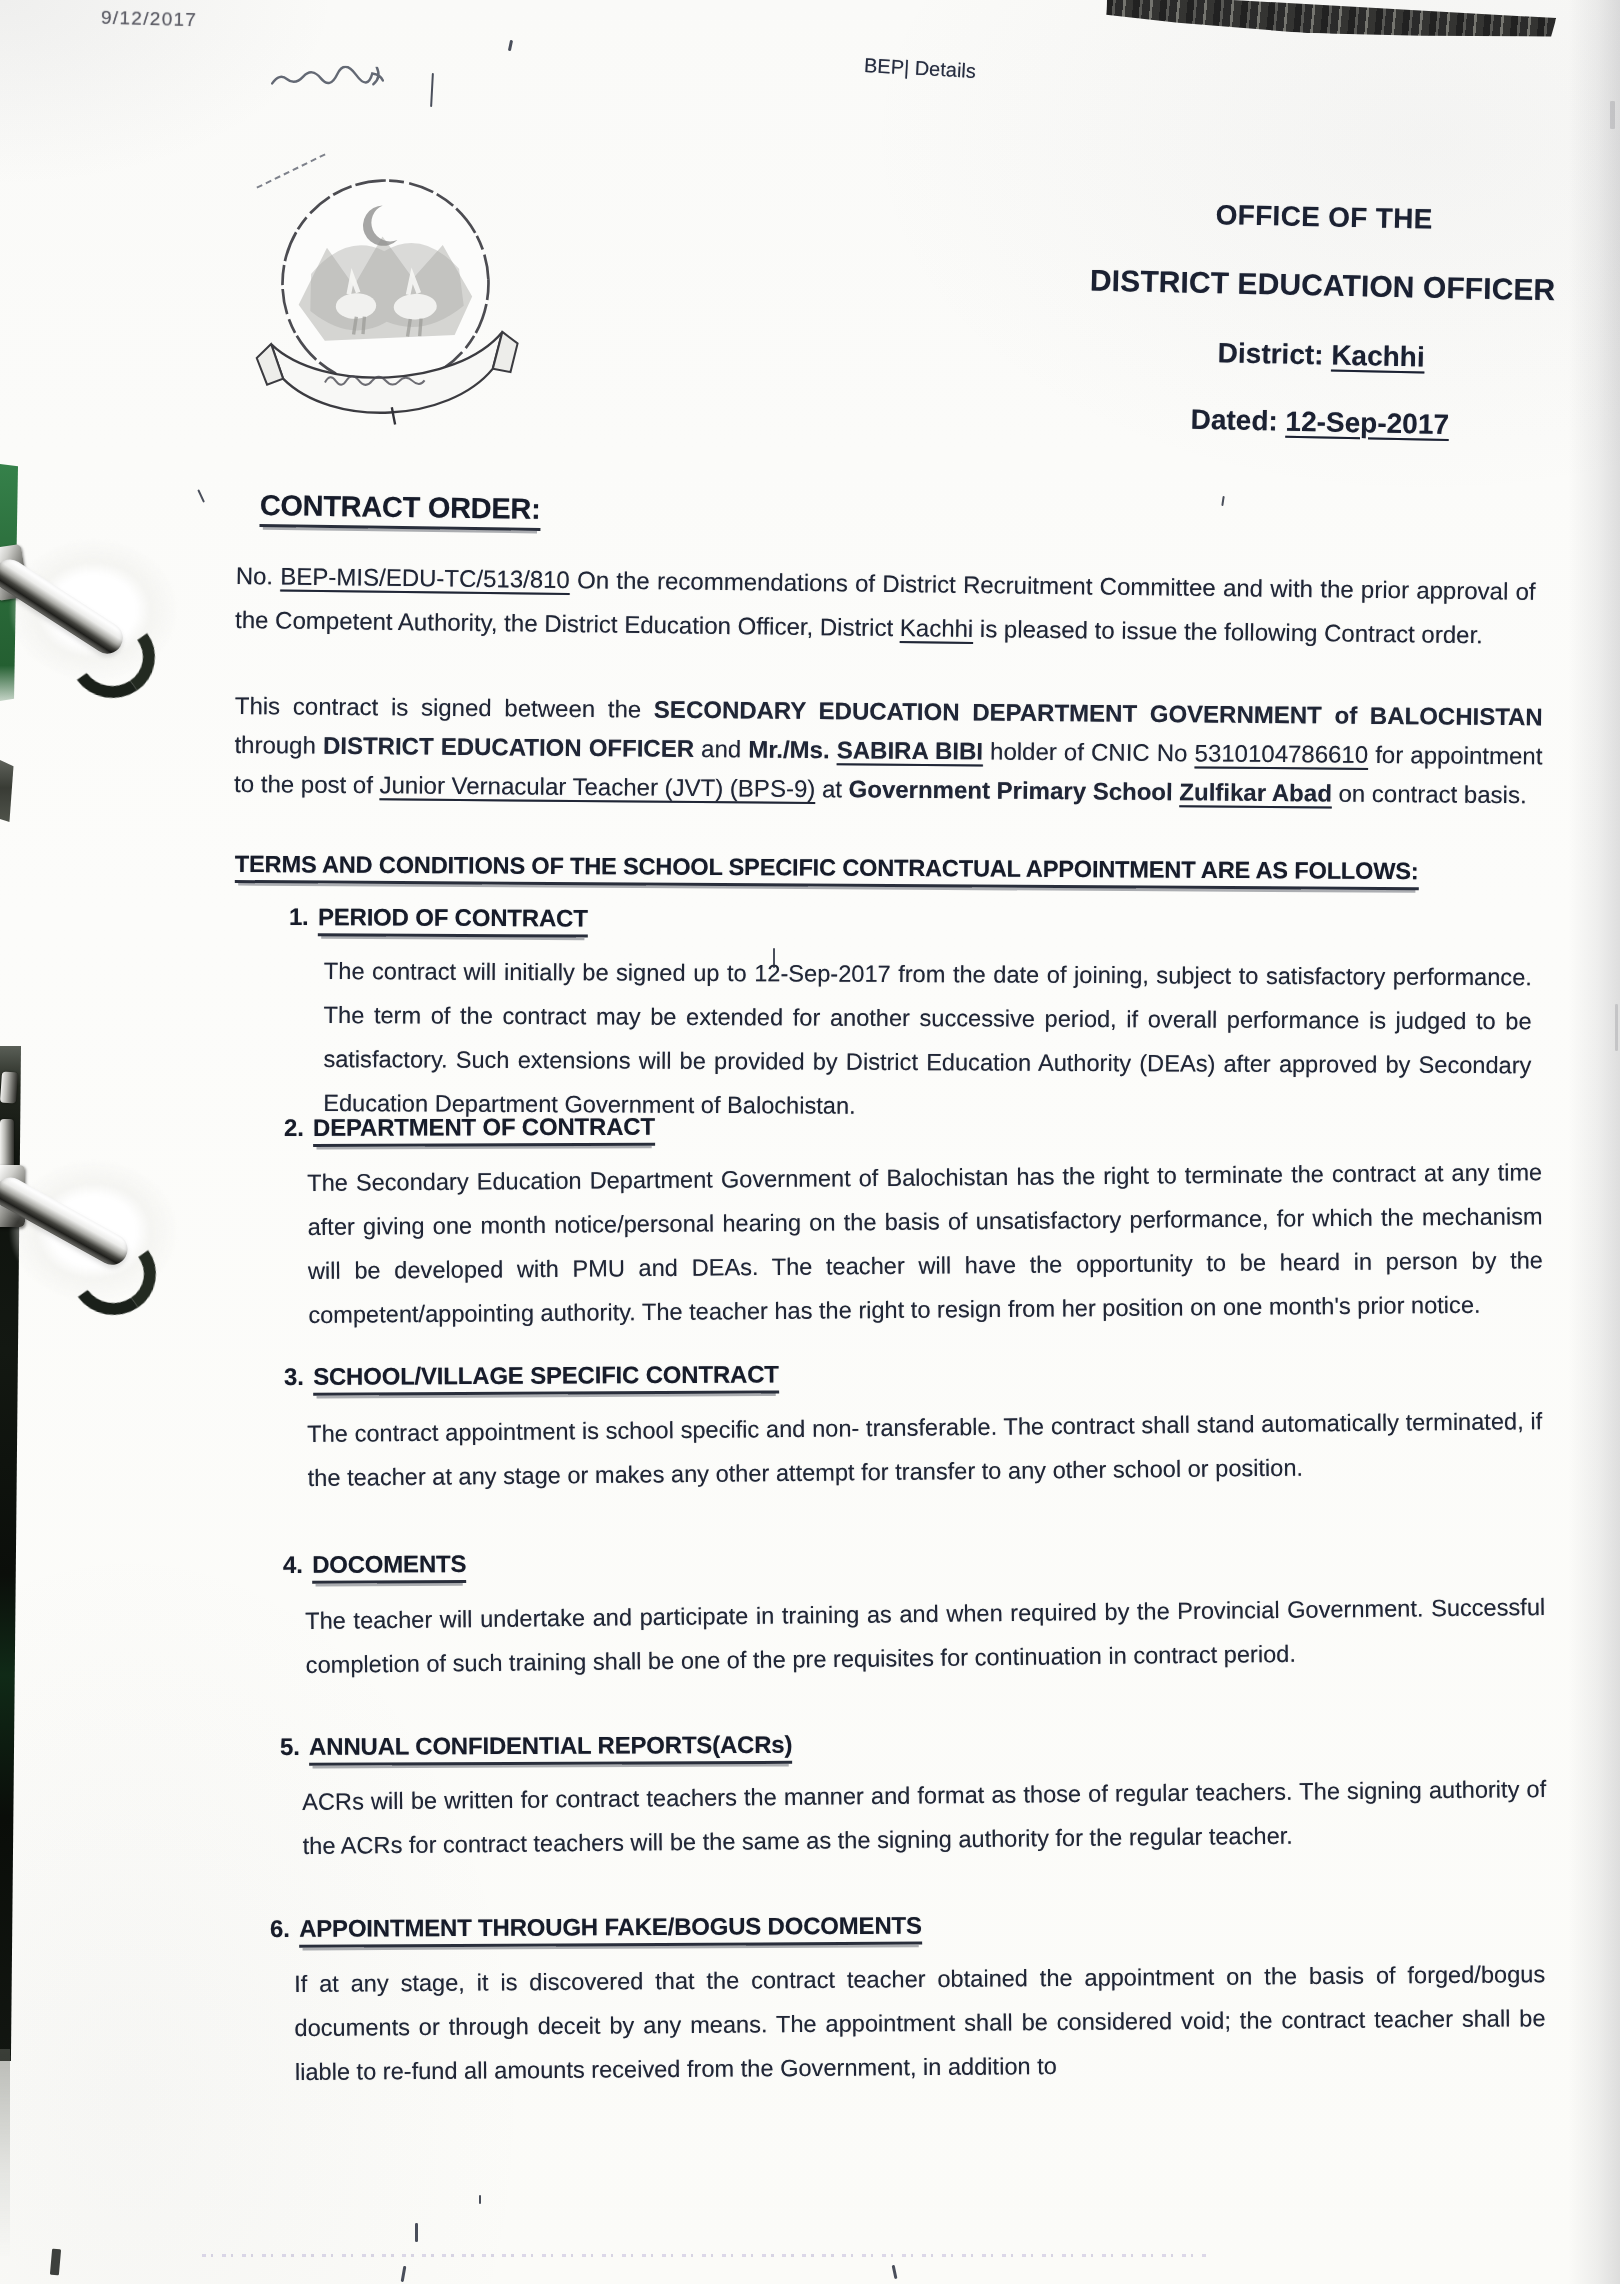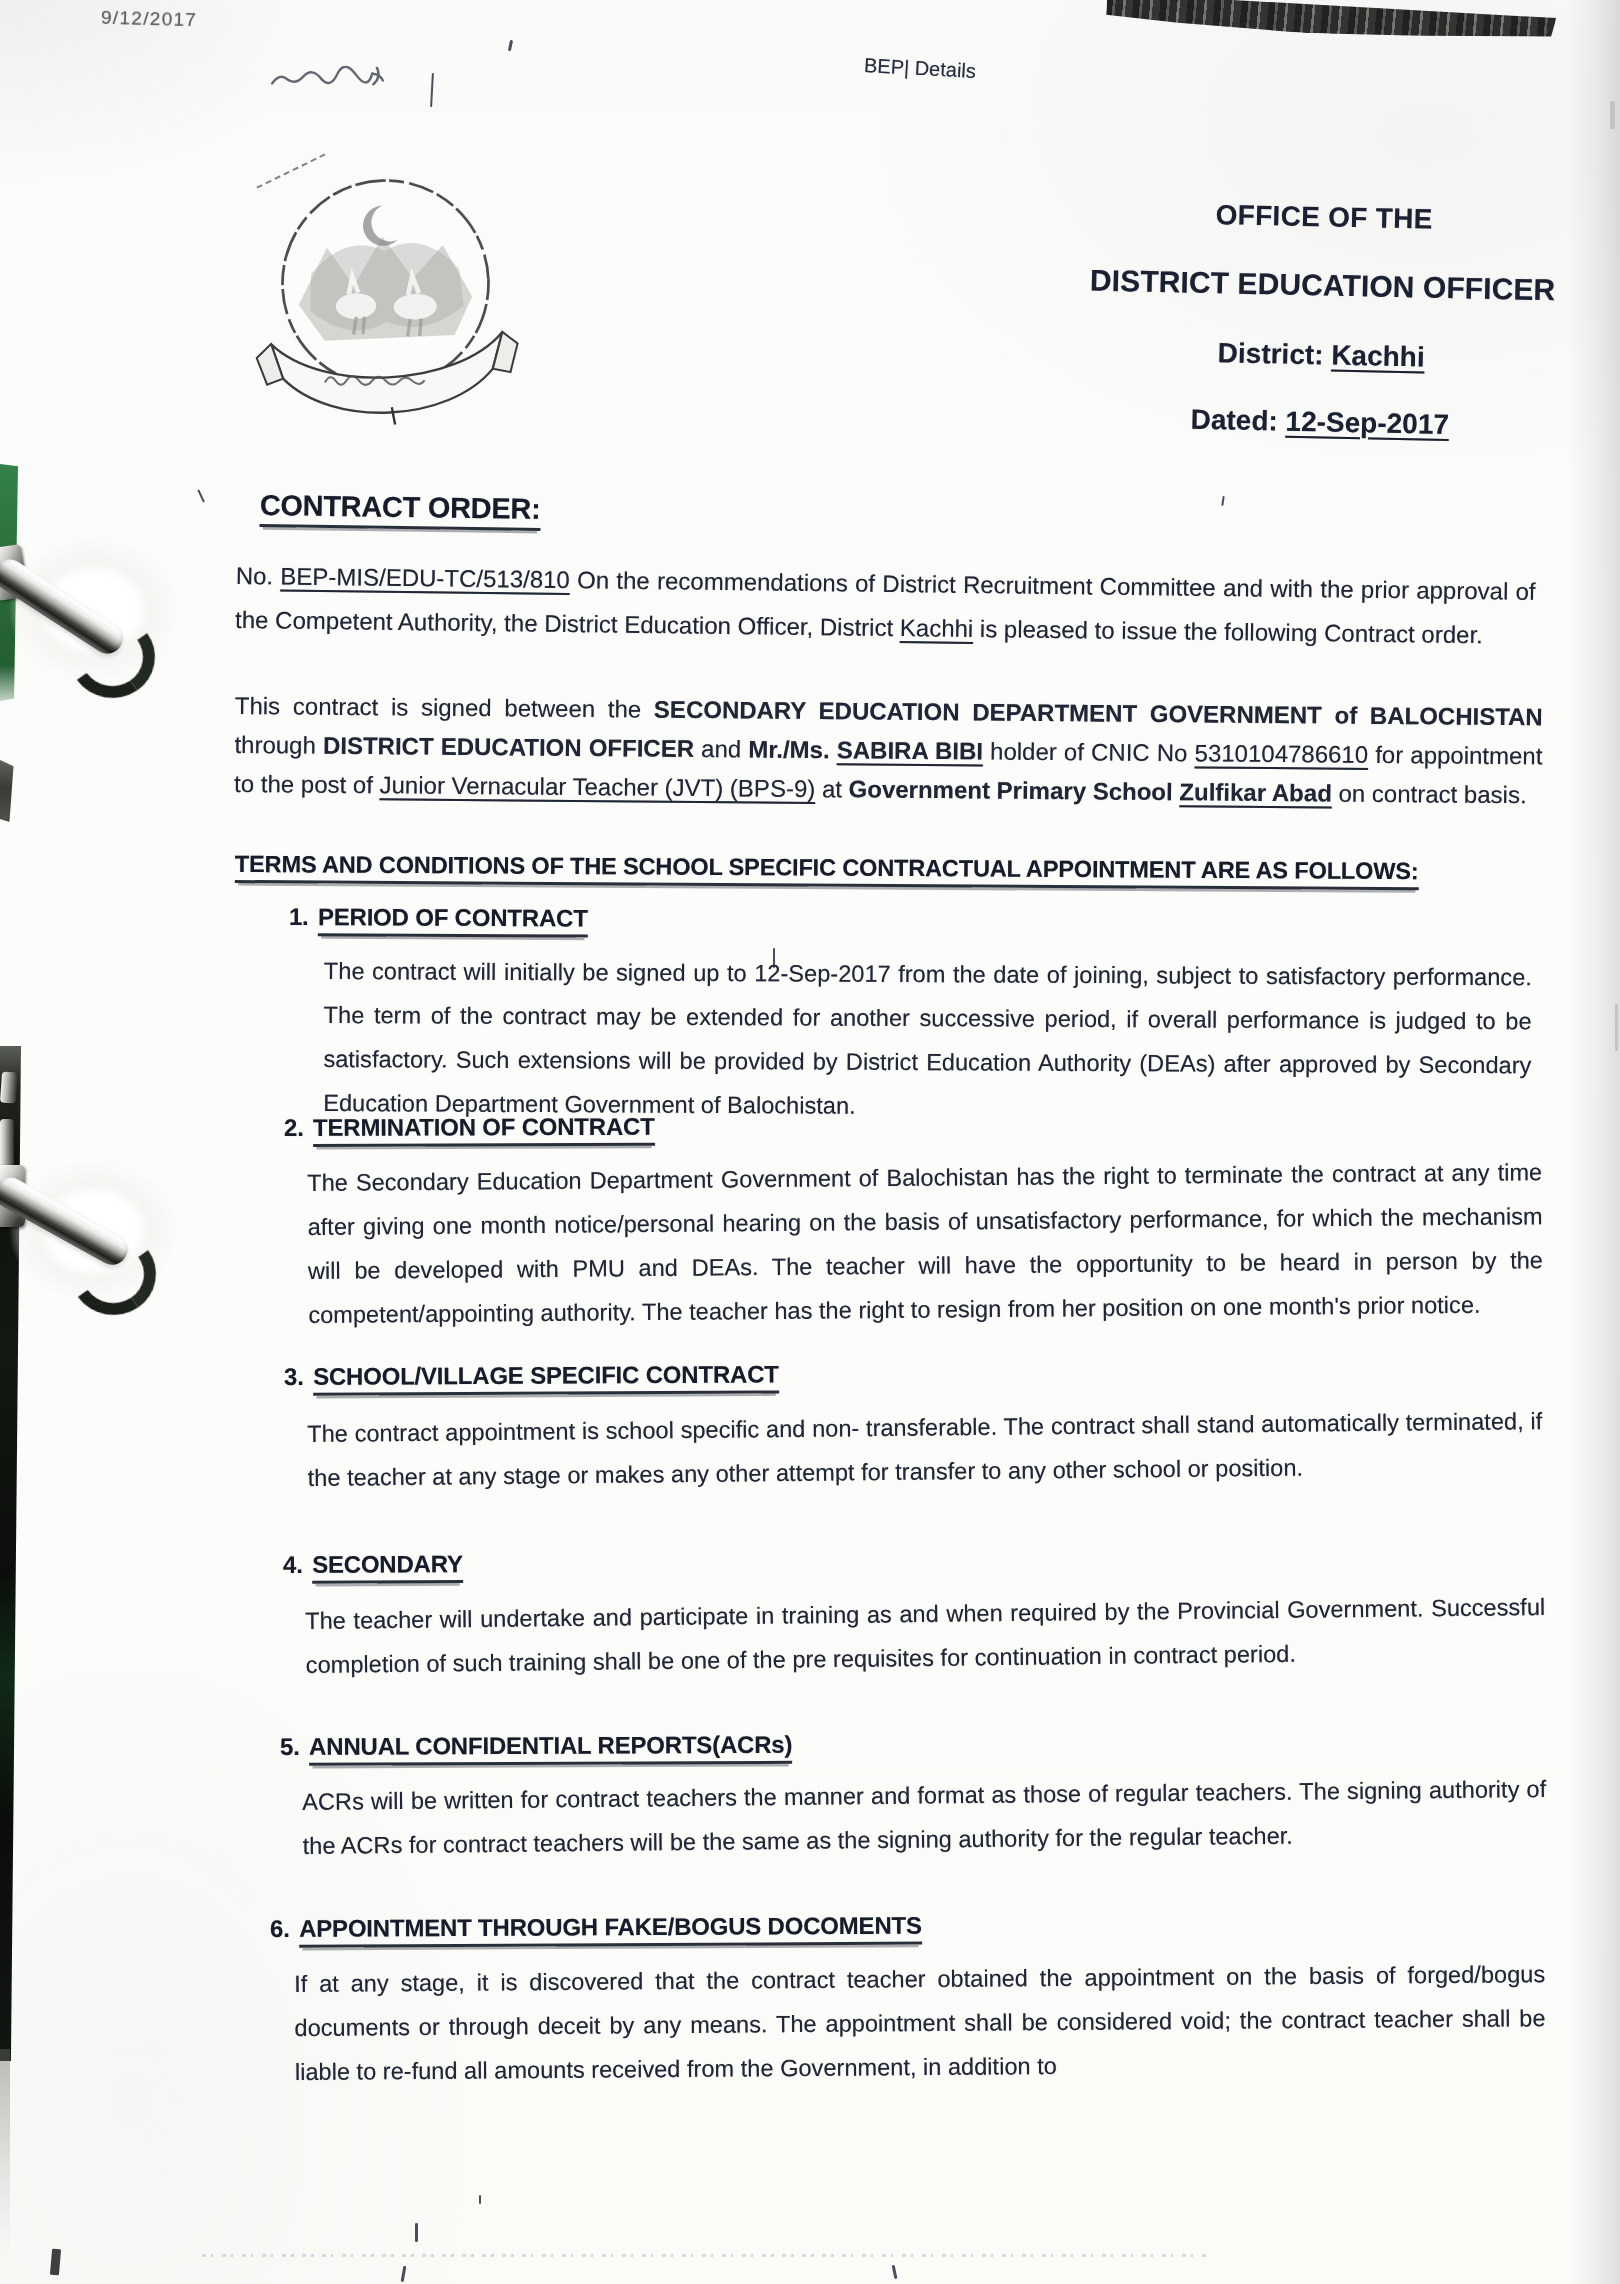--- a/index.html
+++ b/index.html
@@ -163,31 +163,31 @@
   <div class="para p2 txt"><span>This contract is signed between the </span><span class="seg-b">SECONDARY EDUCATION DEPARTMENT GOVERNMENT of BALOCHISTAN</span><span> through </span><span class="seg-b">DISTRICT EDUCATION OFFICER</span><span> and </span><span class="seg-b">Mr./Ms. </span><span class="seg-b seg-u">SABIRA BIBI</span><span> holder of CNIC No </span><span class="seg-u">5310104786610</span><span> for appointment to the post of </span><span class="seg-u">Junior Vernacular Teacher (JVT) (BPS-9)</span><span> at </span><span class="seg-b">Government Primary School </span><span class="seg-b seg-u">Zulfikar Abad</span><span> on contract basis.</span></div>
 
   <div class="terms txt"><span class="hu">TERMS AND CONDITIONS OF THE SCHOOL SPECIFIC CONTRACTUAL APPOINTMENT ARE AS FOLLOWS:</span></div>
 
   <div class="sec-head txt" style="left:289px;top:903px;transform:rotate(.3deg);">
     <span class="sec-num">1.</span><span class="hu">PERIOD OF CONTRACT</span>
   </div>
   <div class="sec-body txt" style="left:324px;top:949px;width:1208px;transform:rotate(.3deg);">The contract will initially be signed up to 12-Sep-2017 from the date of joining, subject to satisfactory performance. The term of the contract may be extended for another successive period, if overall performance is judged to be satisfactory. Such extensions will be provided by District Education Authority (DEAs) after approved by Secondary Education Department Government of Balochistan.</div>
 
   <div class="sec-head txt" style="left:284px;top:1114px;transform:rotate(-.2deg);">
-    <span class="sec-num">2.</span><span class="hu">TERMINATION OF CONTRACT</span>
+    <span class="sec-num">2.</span><span class="hu">DEPARTMENT OF CONTRACT</span>
   </div>
   <div class="sec-body txt" style="left:307px;top:1161px;width:1235px;transform:rotate(-.5deg);">The Secondary Education Department Government of Balochistan has the right to terminate the contract at any time after giving one month notice/personal hearing on the basis of unsatisfactory performance, for which the mechanism will be developed with PMU and DEAs.  The teacher will have the opportunity to be heard in person by the competent/appointing authority. The teacher has the right to resign from her position on one month's prior notice.</div>
 
   <div class="sec-head txt" style="left:284px;top:1363px;transform:rotate(-.3deg);">
     <span class="sec-num">3.</span><span class="hu">SCHOOL/VILLAGE SPECIFIC CONTRACT</span>
   </div>
   <div class="sec-body txt" style="left:307px;top:1412px;width:1235px;transform:rotate(-.6deg);">The contract appointment is school specific and non- transferable. The contract shall stand automatically terminated, if the teacher at any stage or makes any other attempt for transfer to any other school or position.</div>
 
   <div class="sec-head txt" style="left:283px;top:1551px;transform:rotate(-.3deg);">
-    <span class="sec-num">4.</span><span class="hu">SECONDARY</span>
+    <span class="sec-num">4.</span><span class="hu">DOCOMENTS</span>
   </div>
   <div class="sec-body txt" style="left:305px;top:1599px;width:1240px;transform:rotate(-.65deg);">The teacher will undertake and participate in training as and when required by the Provincial Government. Successful completion of such training shall be one of the pre requisites for continuation in contract period.</div>
 
   <div class="sec-head txt" style="left:280px;top:1733px;transform:rotate(-.25deg);">
     <span class="sec-num">5.</span><span class="hu">ANNUAL CONFIDENTIAL REPORTS(ACRs)</span>
   </div>
   <div class="sec-body txt" style="left:302px;top:1780px;width:1244px;transform:rotate(-.6deg);">ACRs will be written for contract teachers the manner and format as those of regular teachers. The signing authority of the ACRs for contract teachers will be the same as the signing authority for the regular teacher.</div>
 
   <div class="sec-head txt" style="left:270px;top:1915px;transform:rotate(-.3deg);">
     <span class="sec-num">6.</span><span class="hu">APPOINTMENT THROUGH FAKE/BOGUS DOCOMENTS</span>

